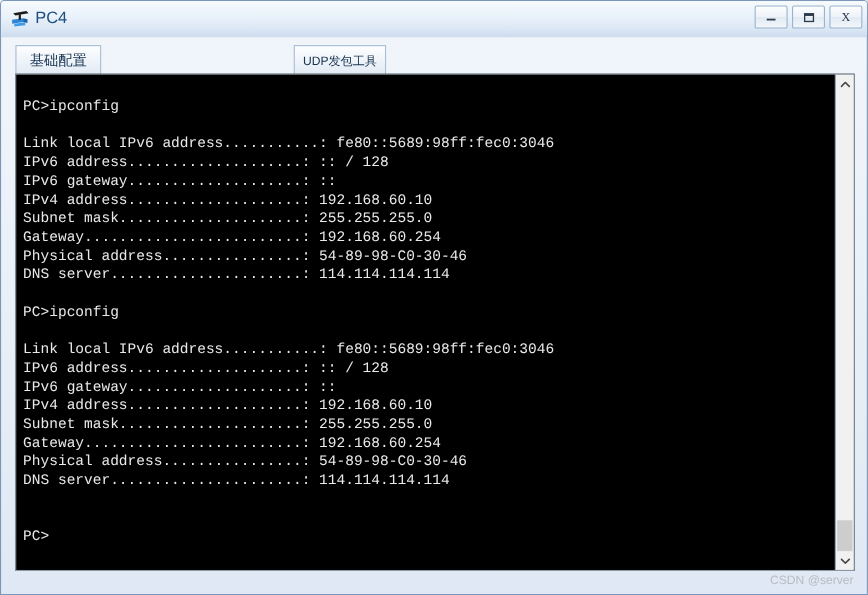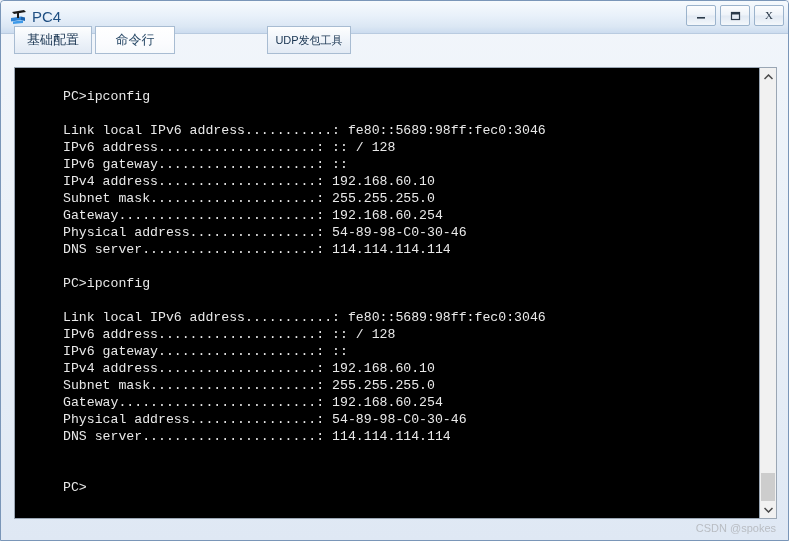--- a/index.html
+++ b/index.html
@@ -77,21 +77,21 @@
     color: #2b3a4a;
     font-size: 12px;
     line-height: 1;
   }
   .winbtn svg { display: block; }
 
   
   .tabstrip {
     position: absolute;
     left: 13px;
-    top: 25px;
+    top: 40px;
     width: 763px;
     height: 28px;
     text-align: right;
   }
   .tab {
     position: absolute;
     top: 0;
     height: 28px;
     box-sizing: border-box;
     border: 1px solid #a8bcd2;
@@ -122,21 +122,20 @@
     background: #000000;
   }
   .console {
     position: absolute;
     left: 0;
     top: 0;
     right: 17px;
     bottom: 0;
     background: #000000;
     overflow: hidden;
-    padding-left: 42px;
   }
   .console pre {
     margin: 0;
     padding: 20px 0 0 6px;
     font-family: "Liberation Mono", "DejaVu Sans Mono", monospace;
     font-size: 13.2px;
     line-height: 17px;
     color: #e9e9e9;
     white-space: pre;
     letter-spacing: 0px;
@@ -226,23 +225,20 @@
           <text x="6" y="9" text-anchor="middle" font-family="Liberation Serif, serif" font-size="11" fill="#2b3a4a">X</text>
         </svg>
       </div>
     </div>
   </div>
 
   <div class="tabstrip">
     <div class="tab" style="left:0px;width:78px;">
       <span>基础配置</span>
     </div>
-    <div class="tab active" style="left:81px;width:80px;">
-      <span>命令行</span>
-    </div>
     <div class="tab small" style="left:253px;width:84px;">
       <span>UDP发包工具</span>
     </div>
   </div>
 
   <div class="console-wrap">
     <div class="console">
       <pre>PC&gt;ipconfig
 
 Link local IPv6 address...........: fe80::5689:98ff:fec0:3046
@@ -279,15 +275,15 @@
         <div class="sb-thumb" style="top:388px;"></div>
       </div>
       <div class="sb-btn down">
         <svg width="9" height="6" viewBox="0 0 9 6">
             <path d="M0.5 1 L4.5 5 L8.5 1" fill="none" stroke="#4a4a4a" stroke-width="1.5"></path>
           </svg>
       </div>
     </div>
   </div>
 
-  <div class="watermark">CSDN @spokes</div>
+  <div class="watermark">CSDN @server</div>
 
 </div>
 
 </body></html>

